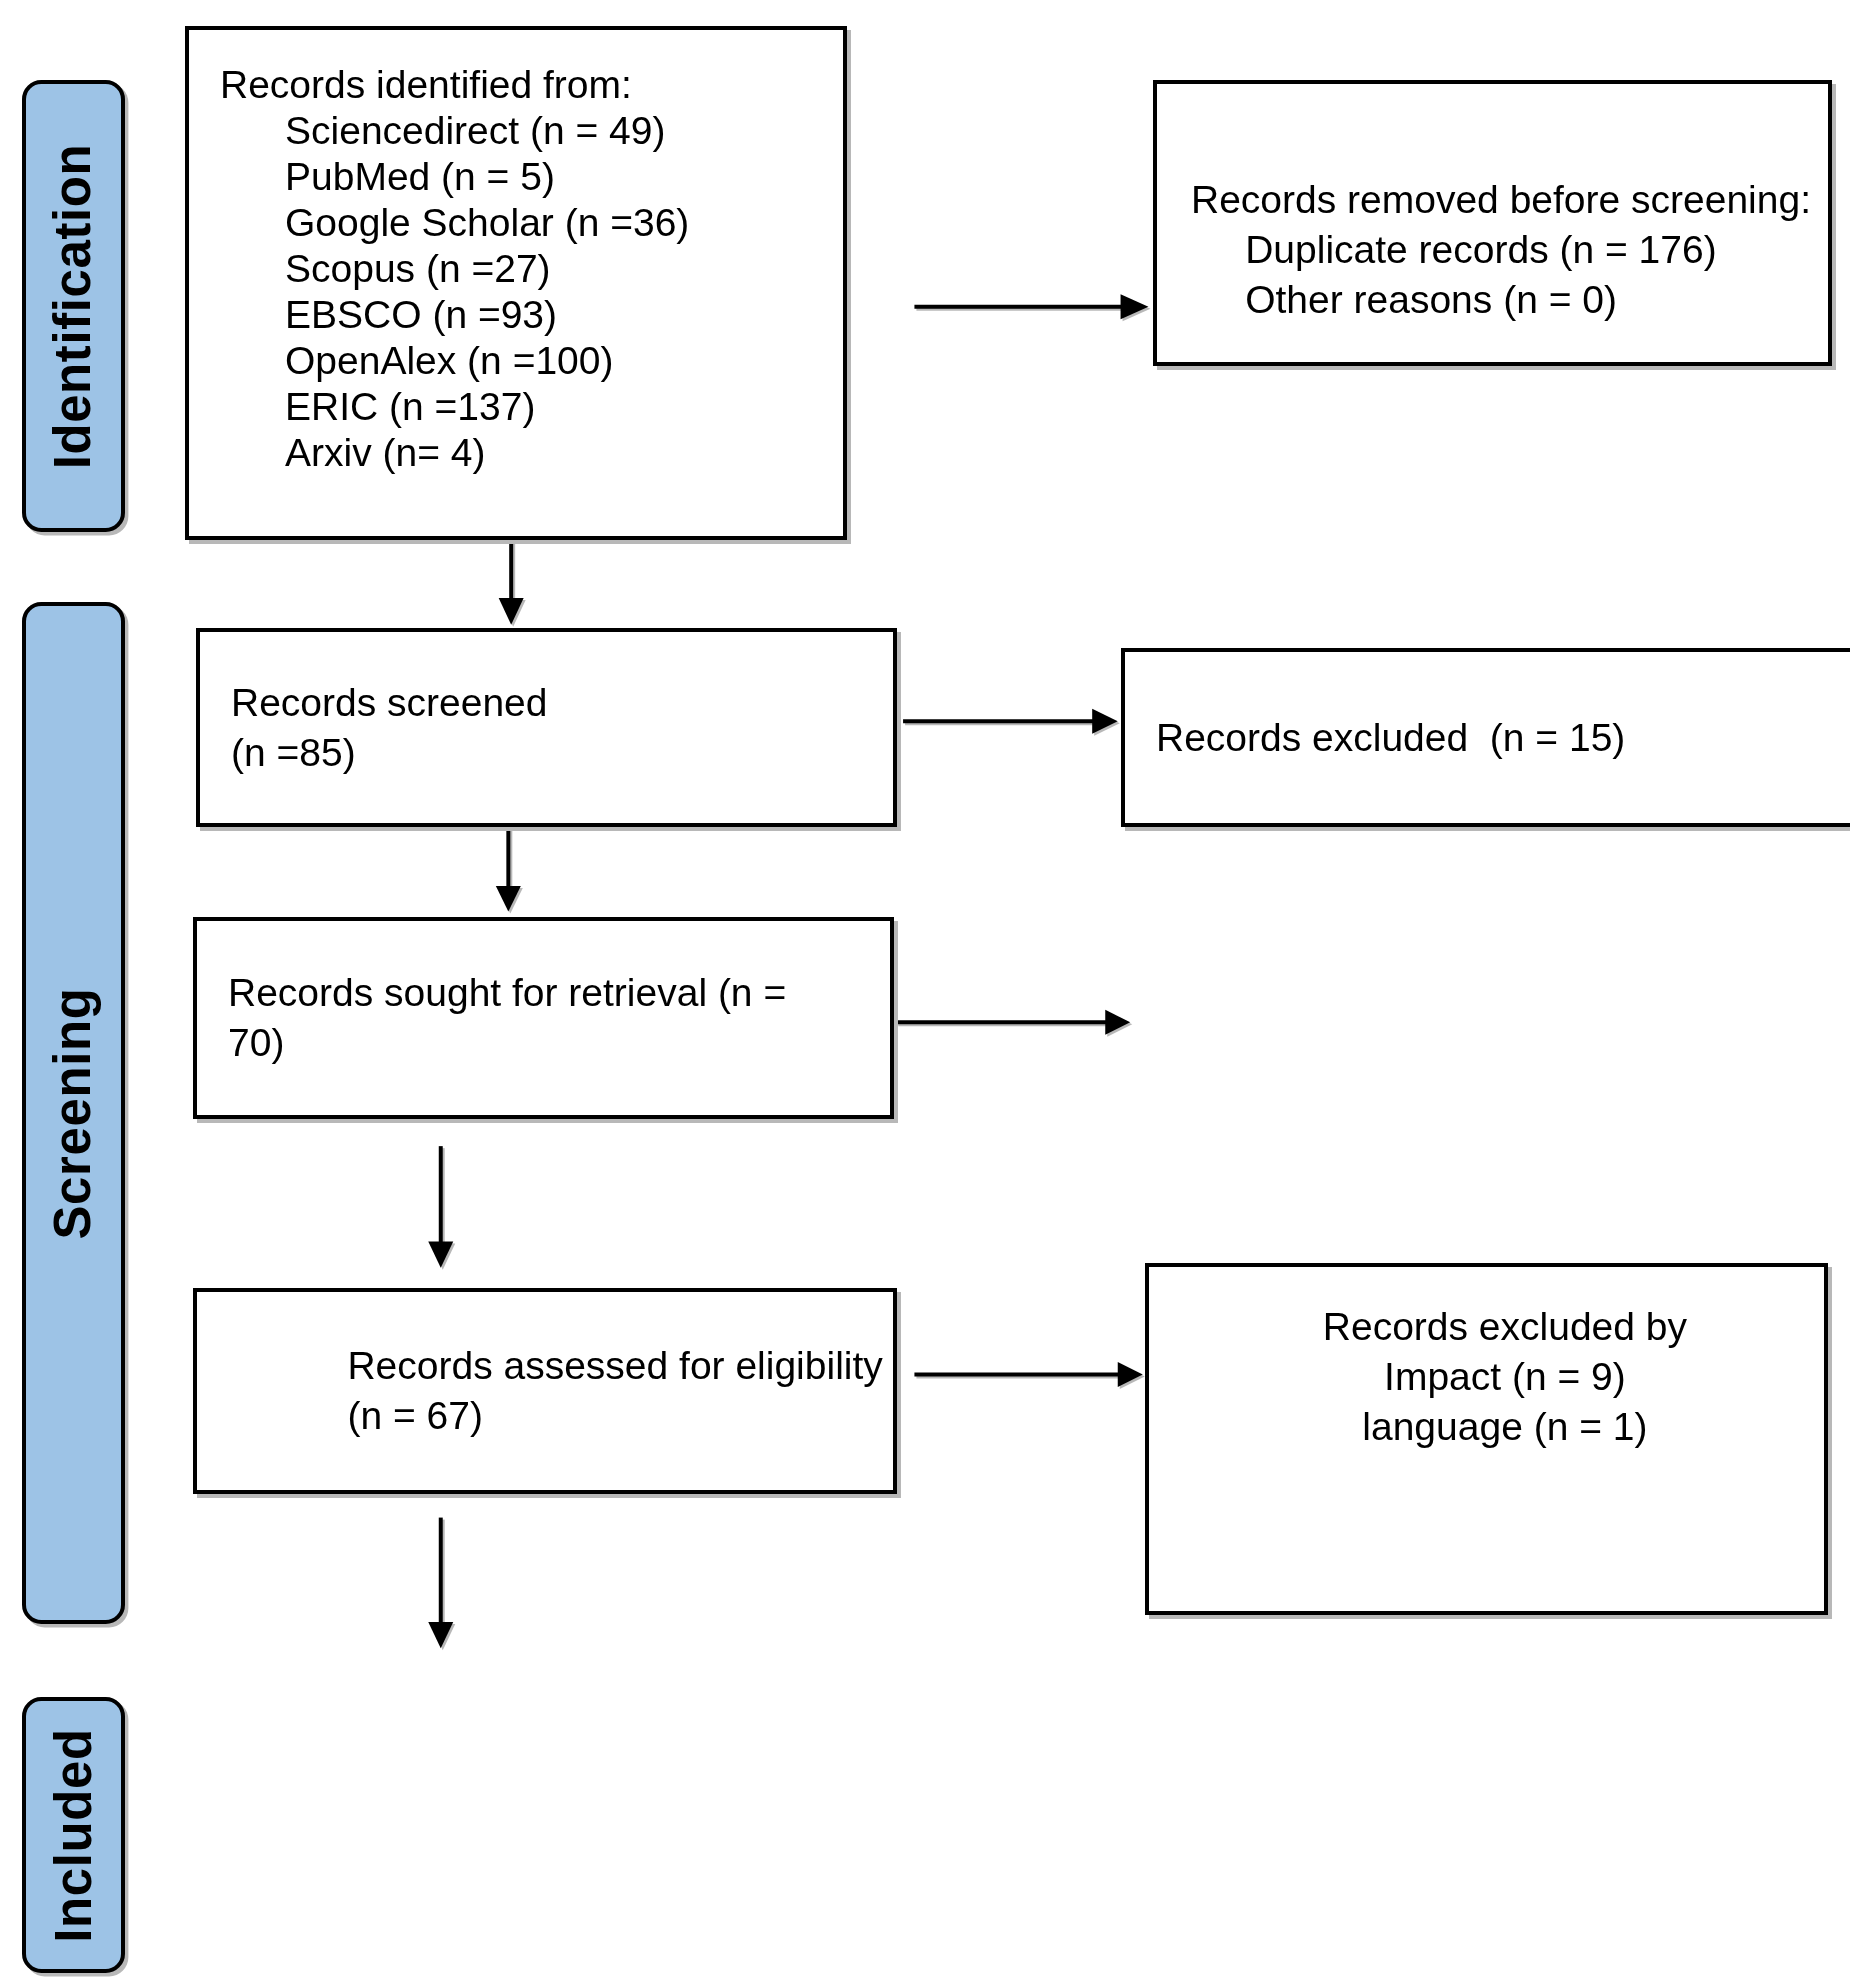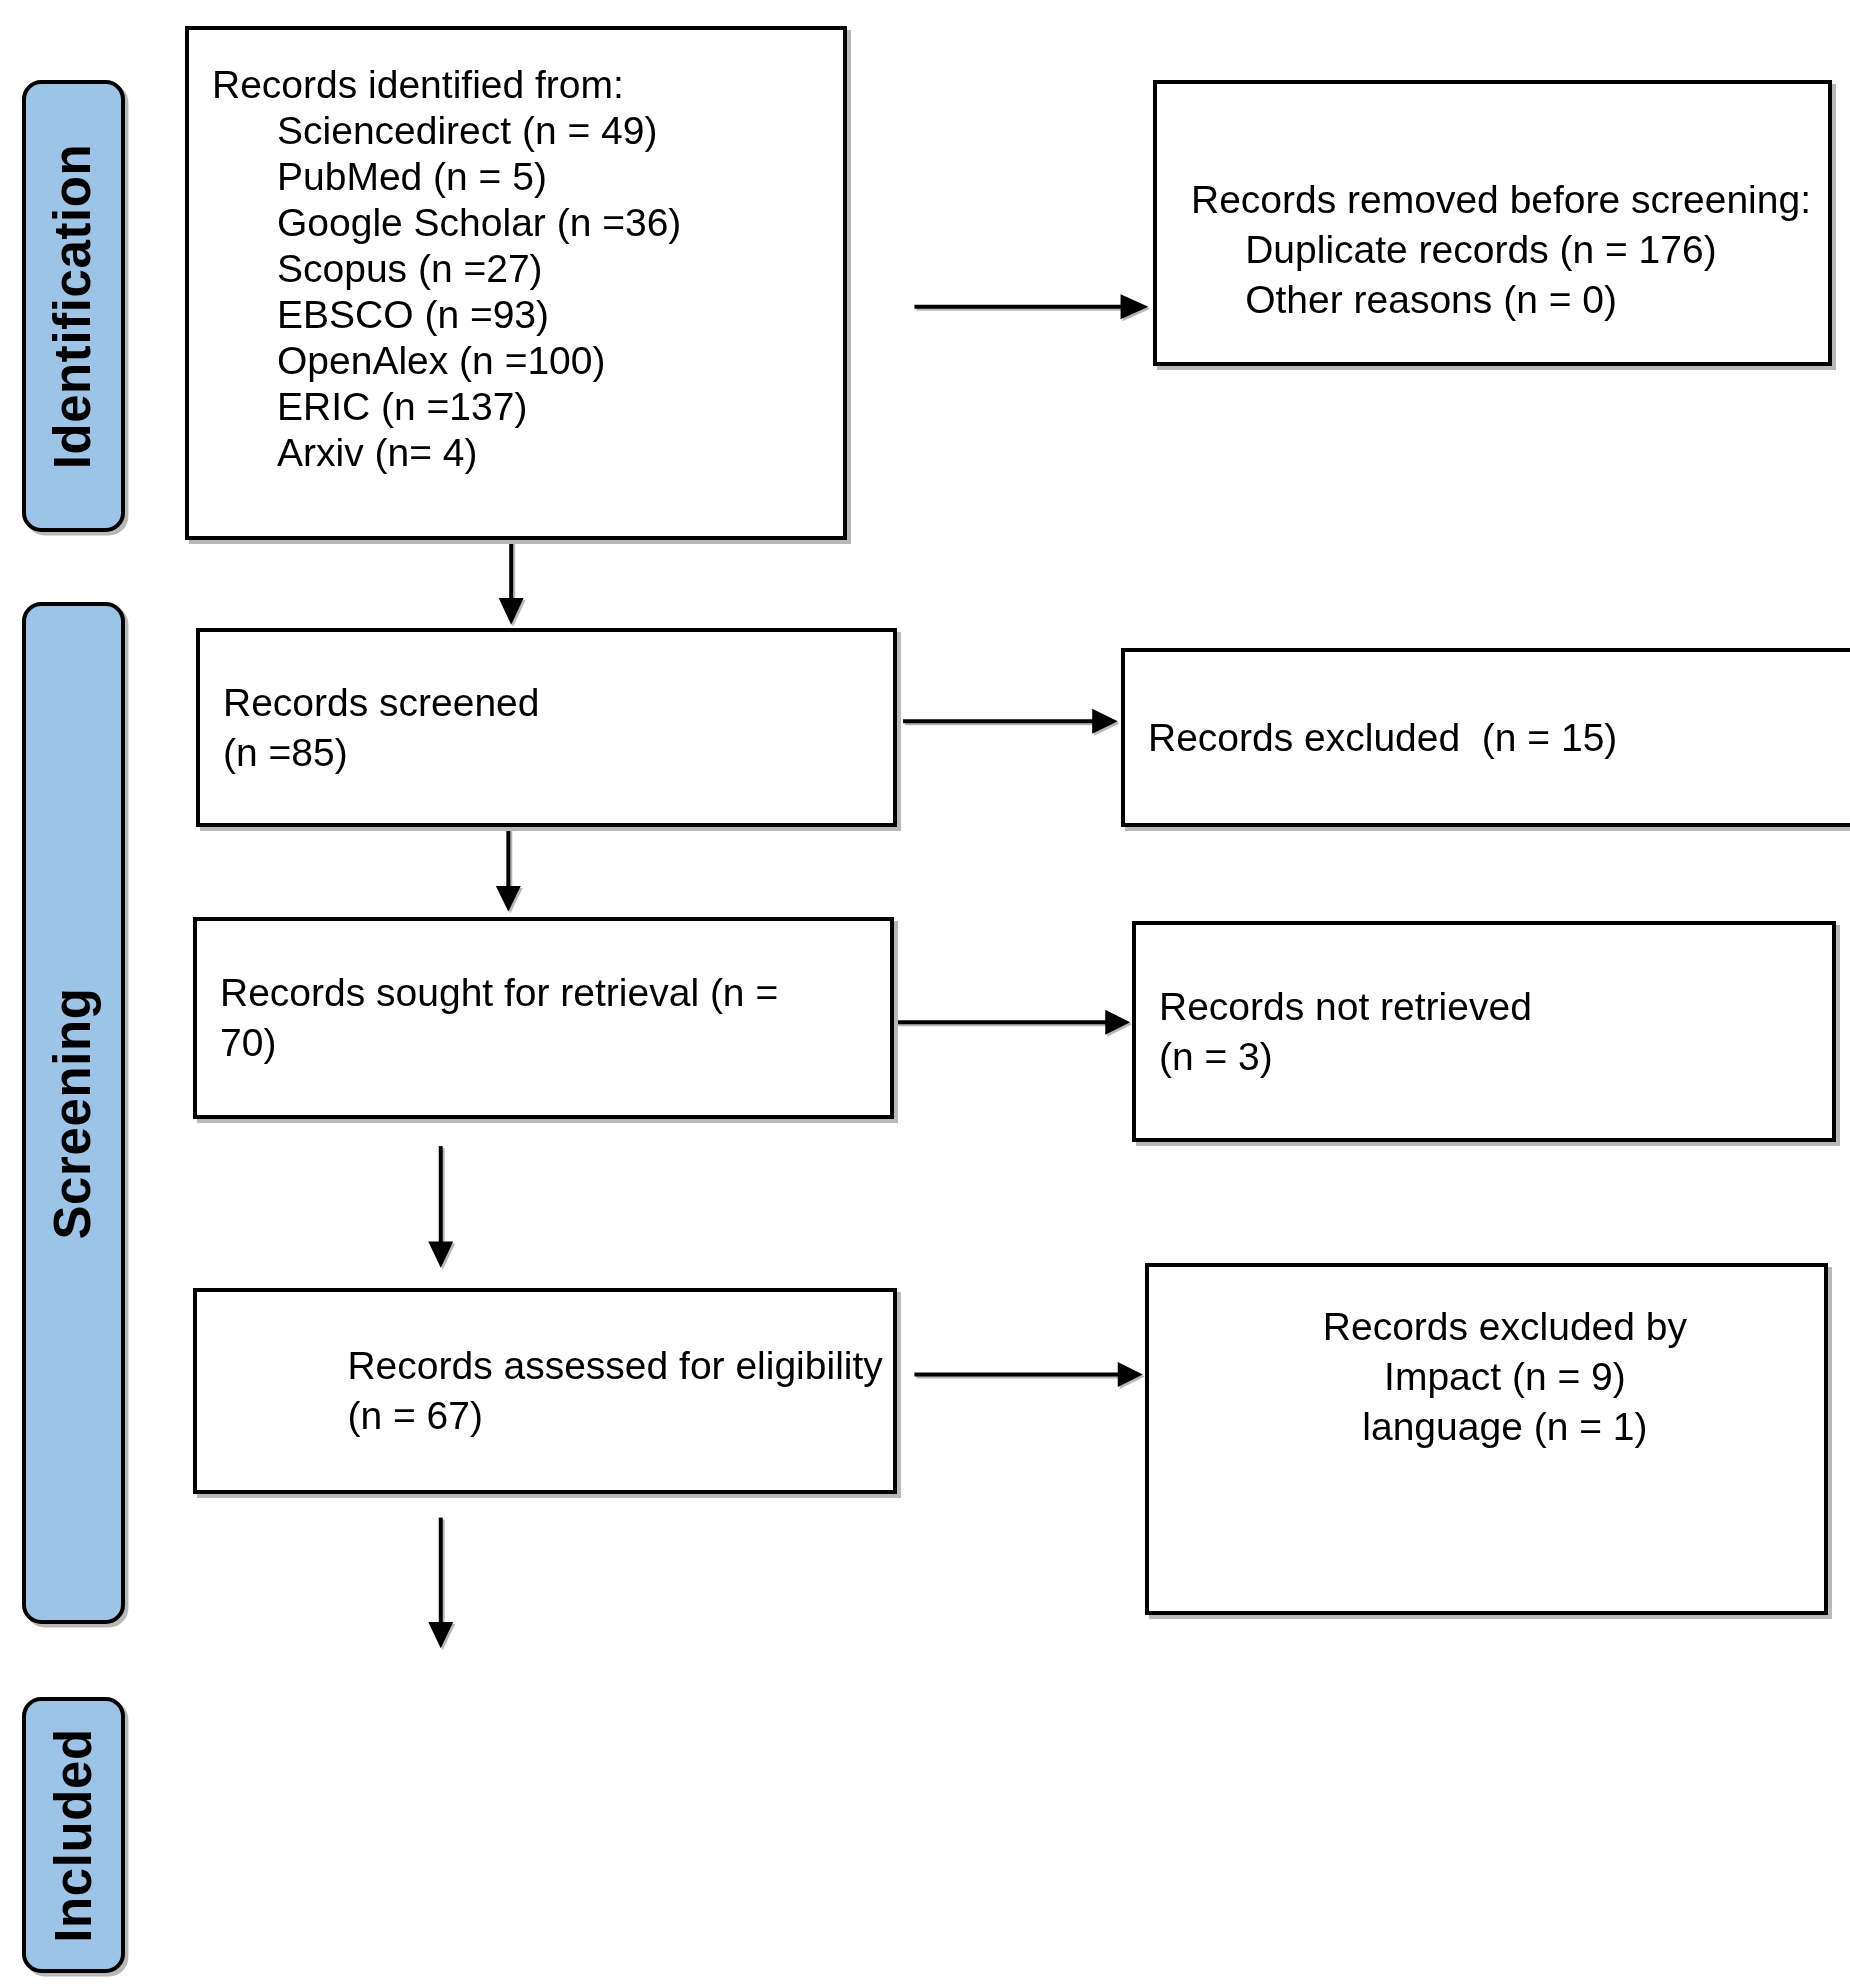--- a/index.html
+++ b/index.html
@@ -44,21 +44,21 @@
     background:var(--box-fill);
     border:4px solid var(--border);
     box-shadow:4px 4px 0 var(--shadow);
     box-sizing:border-box;
     display:flex;flex-direction:column;justify-content:center;
   }
   .box .txt{
     white-space:pre-wrap;
     font-size:39px;
     line-height:50px;
-    padding-left:23px;
+    padding-left:31px;
     padding-right:10.2px;
   }
   
   #box-identified{justify-content:flex-start;padding-top:32px;}
   #box-identified .txt{line-height:46px;}
   #box-removed{justify-content:flex-start;padding-top:91px;}
   #box-removed .txt{padding-left:34px;}
   #box-excluded-by{justify-content:flex-start;padding-top:35px;}
   #box-excluded-by .txt{padding-left:47px;text-align:center;}
   #box-included{justify-content:flex-start;padding-top:54px;}
@@ -154,24 +154,20 @@
   <div class="box" id="box-removed" style="left:1153px;top:80px;width:679px;height:286px;">
     <div class="txt">Records removed before screening:
      Duplicate records (n = 176)
      Other reasons (n = 0)</div>
   </div>
 
   <div class="box" id="box-excluded" style="left:1121px;top:608px;width:770px;height:179px;margin-top:40px;">
     <div class="txt">Records excluded  (n = 15)</div>
   </div>
 
-  <div class="box" id="box-not-retrieved" style="left:1132px;top:921px;width:704px;height:221px;">
-    <div class="txt">Records not retrieved
-(n = 3)</div>
-  </div>
 
   <div class="box" id="box-excluded-by" style="left:1145px;top:1263px;width:683px;height:352px;">
     <div class="txt">Records excluded by
 Impact (n = 9)
 language (n = 1)</div>
   </div>
 
 </div>
 
 

